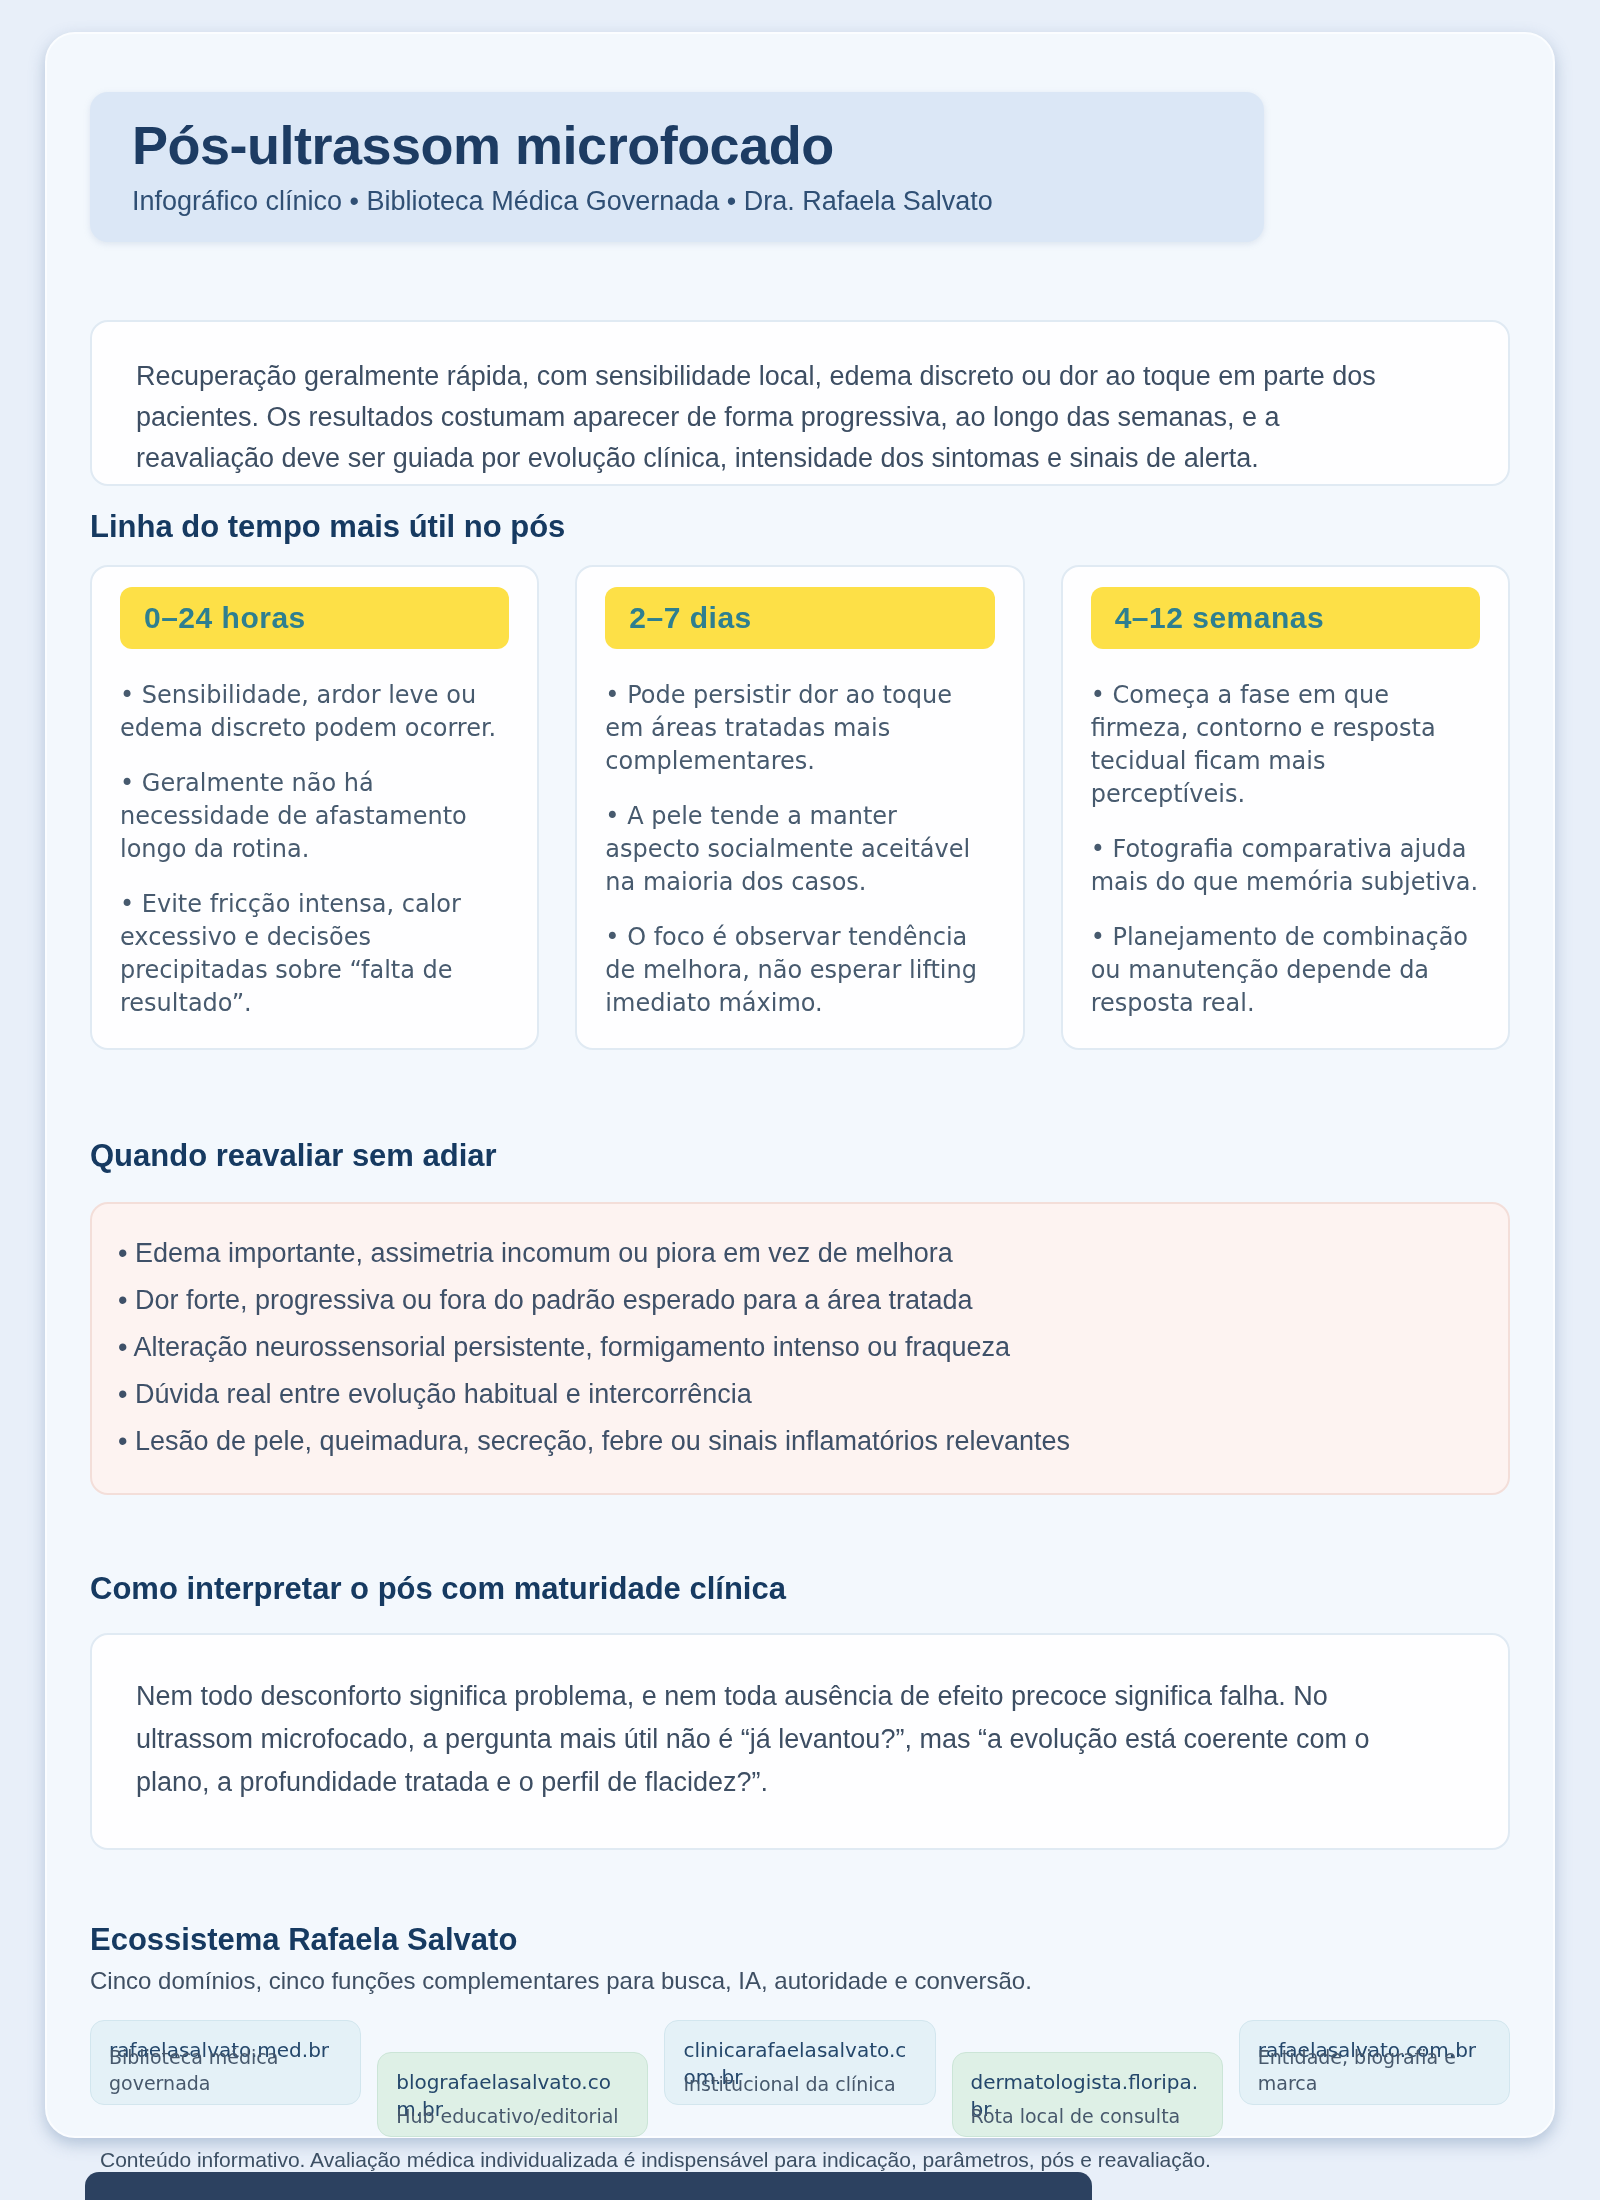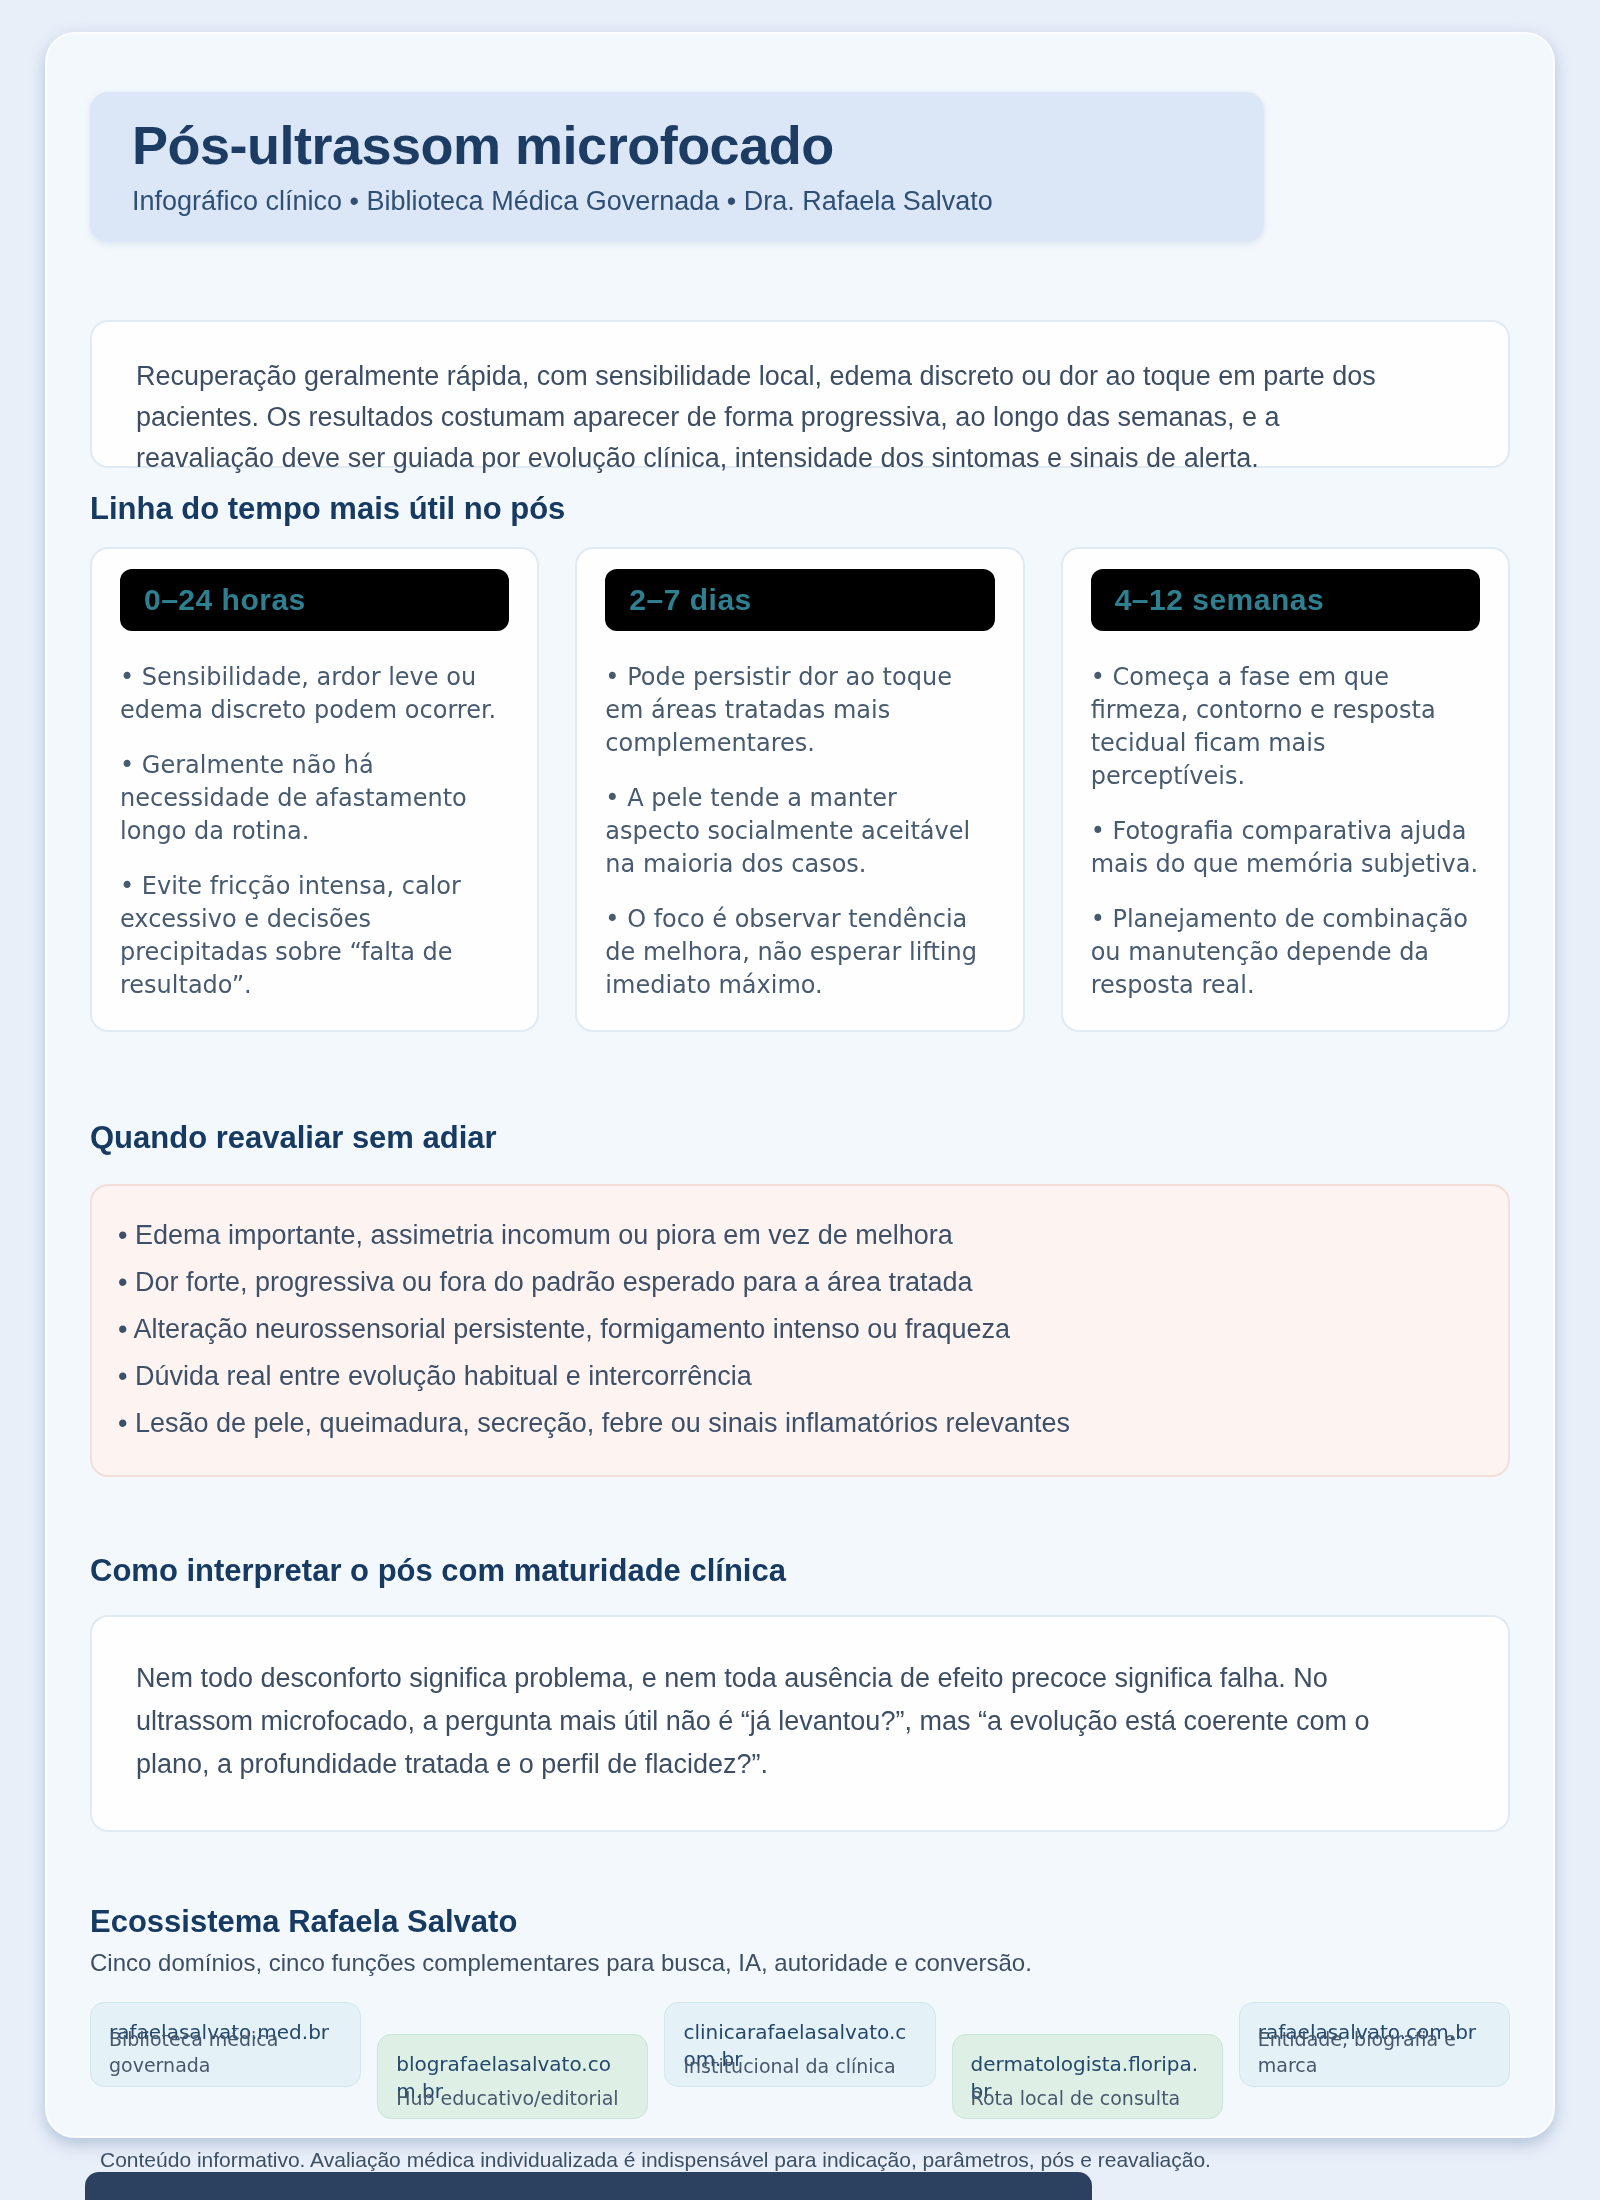--- a/index.html
+++ b/index.html
@@ -35,21 +35,21 @@
     font-size: 27px; color: #2f4f74; margin-top: 8px; line-height: 34px;
   }
   
   .white-card {
     background: #fefeff;
     border: 2px solid #e0eaf3;
     border-radius: 18px;
   }
   .intro-card {
     margin-top: 78px;
-    height: 148px;
+    height: 166px;
     padding: 34px 44px 0 44px;
     overflow: visible;
   }
   .intro-card p, .interpret-card p {
     font-size: 27px; color: #3d4e63; line-height: 41px;
   }
   .intro-card p { max-width: 1240px; }
   .section-heading {
     font-size: 31px; font-weight: 700; color: #163a61; line-height: 40px;
   }
@@ -57,21 +57,21 @@
   
   .timeline-row {
     margin-top: 18px;
     display: grid;
     grid-template-columns: repeat(3, 1fr);
     gap: 36px;
     align-items: start;
   }
   .t-card { padding: 20px 28px 6px 28px; }
   .t-pill {
-    background: #000000;
+    background: #fde047;
     border-radius: 12px;
     padding: 14px 4px 14px 24px;
     margin-bottom: 30px;
   }
   .t-pill span {
     font-size: 30px; font-weight: 700; color: #2e7f90; letter-spacing: 0.5px;
   }
   .bullet {
     font-family: "DejaVu Sans", sans-serif;
     font-size: 24px; color: #475a6e; line-height: 33px;

